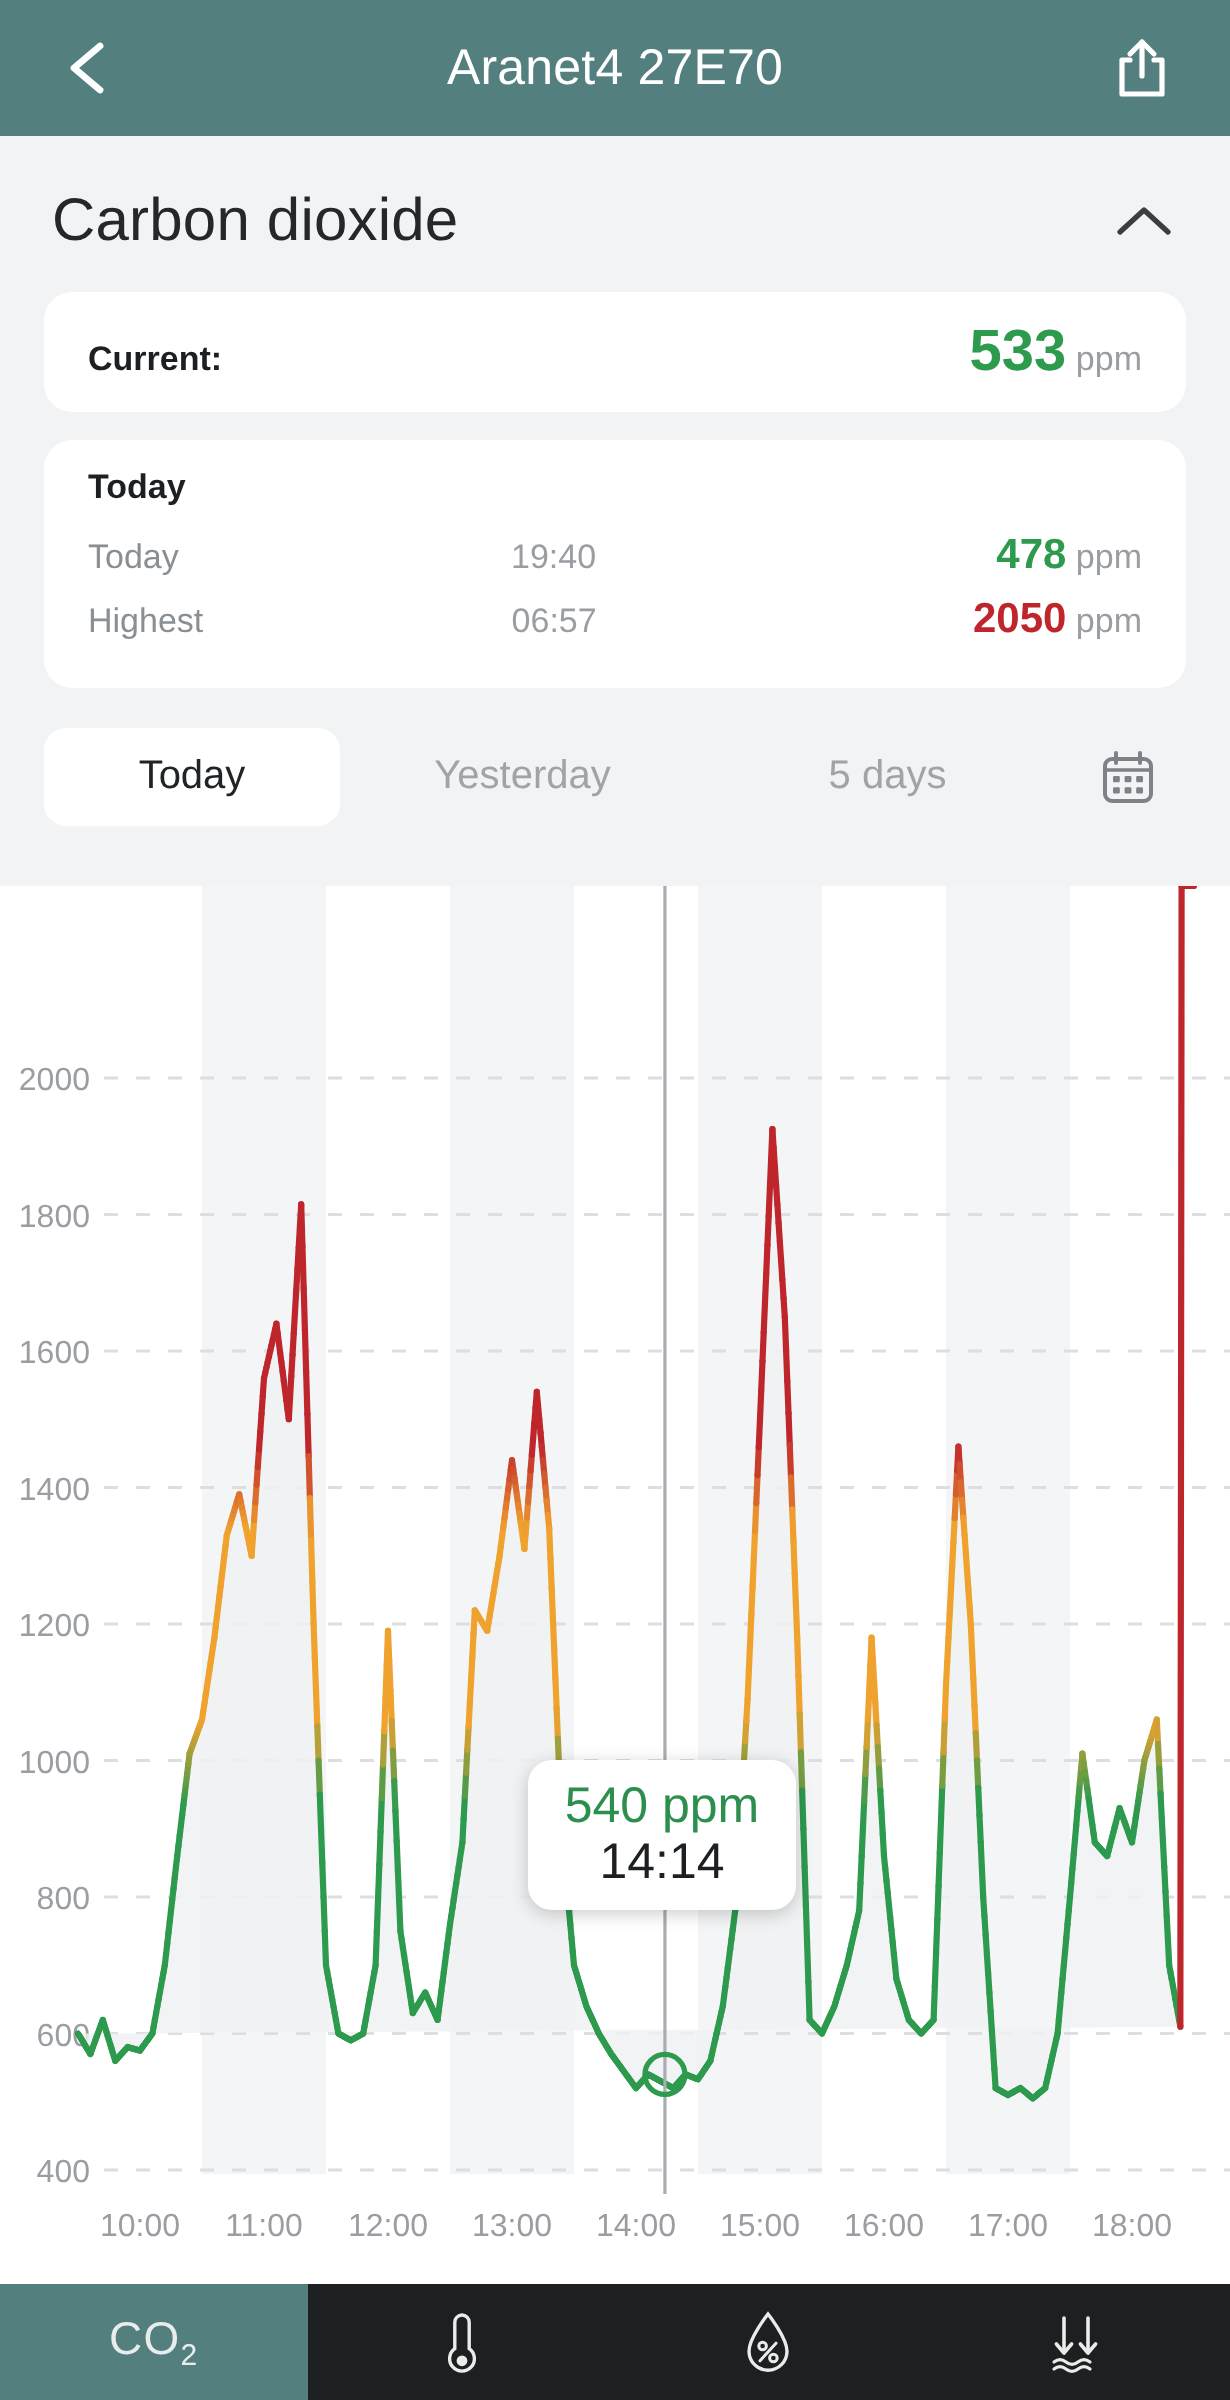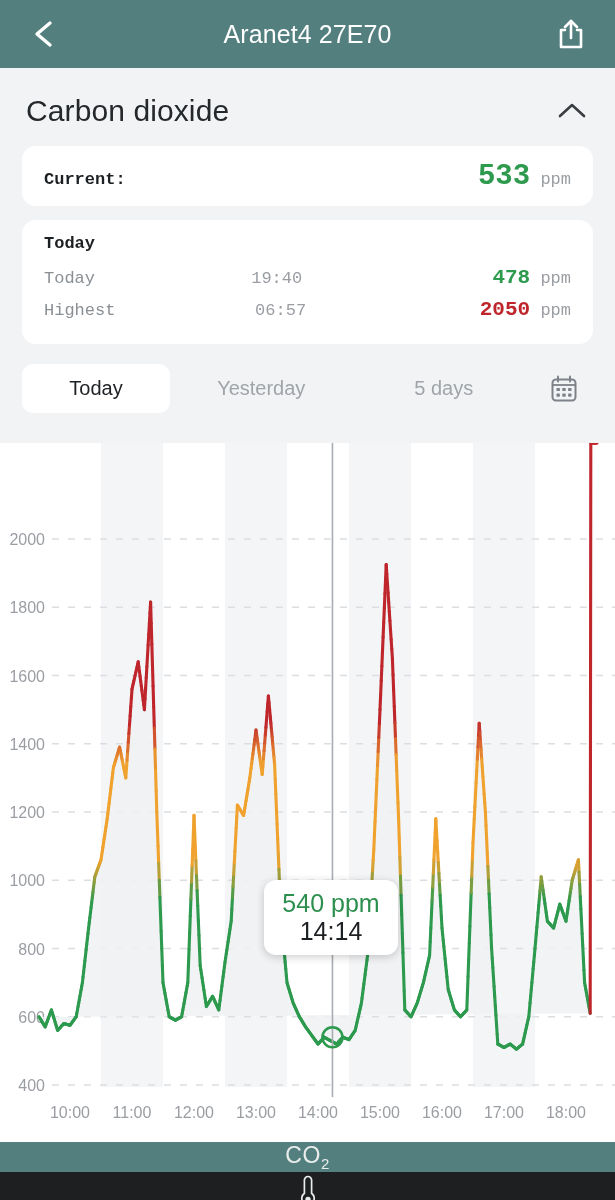--- a/index.html
+++ b/index.html
@@ -53,21 +53,20 @@
     letter-spacing: .1px;
   }
   .chevron-up { width: 34px; height: 34px; display:flex; align-items:center; justify-content:center;}
 
   .card {
     background: #ffffff;
     border-radius: 14px;
     margin: 0 22px 14px 22px;
     padding: 14px 22px;
     box-sizing: border-box;
-    font-family: Liberation Mono, monospace;
   }
   .row {
     display: flex;
     align-items: baseline;
     height: 32px;
   }
   .row .lbl {
     flex: 0 0 auto;
     font-size: 17px;
     color: #8a8f94;
@@ -143,21 +142,20 @@
   .tooltip .tv { font-size: 25px; color: #2d8f4e; line-height: 1.12; }
   .tooltip .tt { font-size: 25px; color: #1d2023; line-height: 1.12; }
 
   
   .bottomnav {
     position: absolute;
     left: 0; bottom: 0;
     width: 615px; height: 58px;
     display: flex;
     background: #1d1f20;
-    flex-direction: column;
   }
   .nav-item {
     flex: 1 1 0;
     display: flex; align-items: center; justify-content: center;
   }
   .nav-item.active { background: #53807f; }
   .nav-co2 {
     color: #e8eceb;
     font-size: 23px;
     letter-spacing: .6px;

